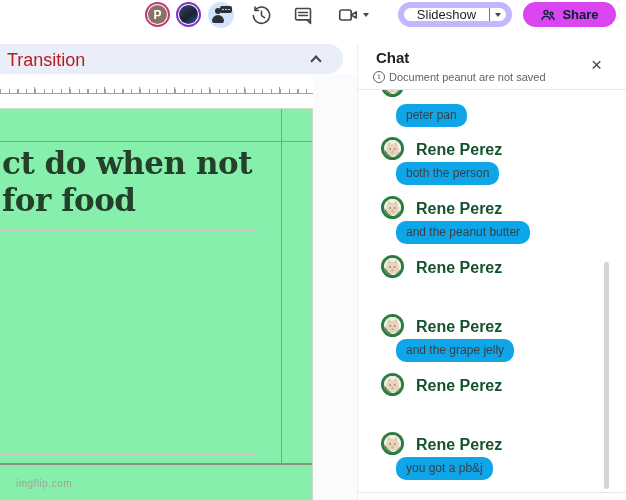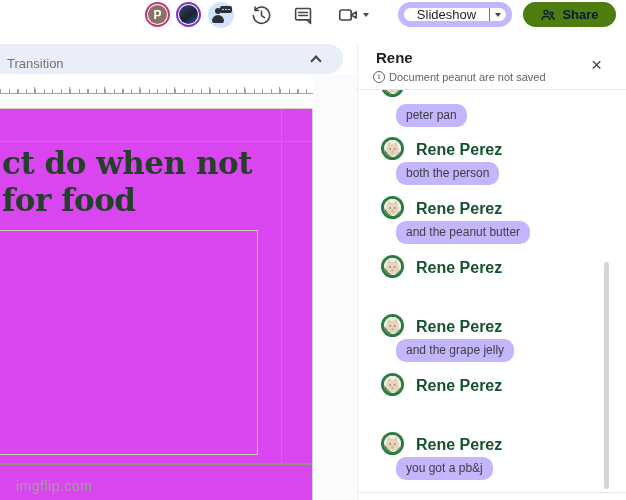--- a/index.html
+++ b/index.html
@@ -27,64 +27,64 @@
   .presence-chip .bubble i { width:1.5px; height:1.5px; border-radius:50%; background:#d2e3fc; display:block; }
   .icon-btn { position:absolute; top:2px; width:26px; height:26px; display:flex; align-items:center; justify-content:center; cursor:pointer; }
   .btn-history { left:248px; }
   .btn-comment { left:290px; }
   .btn-camera  { left:334px; width:38px; }
   .caret { width:0; height:0; border-left:3.5px solid transparent; border-right:3.5px solid transparent; border-top:4.5px solid #444746; display:inline-block; }
   .btn-camera .caret { margin-left:4px; }
   .split-btn { position:absolute; left:398px; top:2px; width:114px; height:25px; border:6px solid #c4b5fd; border-radius:13px; display:flex; background:#fff; }
   .split-main { width:86px; display:flex; align-items:center; justify-content:center; font-size:13px; color:#1f1f1f; border-right:1px solid #747775; cursor:pointer; }
   .split-caret { flex:1; display:flex; align-items:center; justify-content:center; cursor:pointer; }
-  .share-btn { position:absolute; left:523px; top:2px; width:93px; height:25px; border-radius:13px; background:#4d7c0f; display:flex; align-items:center; justify-content:center; gap:6px; cursor:pointer; }
+  .share-btn { position:absolute; left:523px; top:2px; width:93px; height:25px; border-radius:13px; background:#d946ef; display:flex; align-items:center; justify-content:center; gap:6px; cursor:pointer; }
   .share-btn span { font-size:13px; font-weight:bold; color:#041e33; }
 
   
   .transition-bar { position:absolute; left:0; top:44px; width:343px; height:30px; background:#e9eef8; border-radius:0 15px 15px 0; cursor:pointer; }
-  .transition-label { position:absolute; left:7px; top:12px; font-size:13px; color:#737373; }
+  .transition-label { position:absolute; left:7px; top:6px; font-size:18px; color:#b91c1c; }
   .chev-up { position:absolute; left:312px; top:13px; width:8px; height:8px; border-left:2px solid #444746; border-top:2px solid #444746; transform:rotate(45deg); }
   .ruler { position:absolute; left:0; top:74px; width:343px; height:20px; border-bottom:1px solid #9aa0a6; }
   .ruler-ticks { position:absolute; left:0; right:0; bottom:0; height:4px;
     background-image:repeating-linear-gradient(90deg,#9aa0a6 0 1px,transparent 1px 8.75px); }
   .ruler-ticks-mid { position:absolute; left:34px; right:0; bottom:0; height:6px;
     background-image:repeating-linear-gradient(90deg,#9aa0a6 0 1px,transparent 1px 35px); }
   .ruler-nums { position:absolute; inset:0; }
   .ruler-num { position:absolute; top:1px; width:20px; text-align:center; font-size:9.5px; color:#5f6368; }
   .ruler-num:nth-child(1){ left:24px; } .ruler-num:nth-child(2){ left:94px; }
   .ruler-num:nth-child(3){ left:164px; } .ruler-num:nth-child(4){ left:234px; }
 
   
   .canvas-gap { position:absolute; left:313px; top:74px; width:44px; height:426px; background:#fafbfd; }
-  .slide { position:absolute; left:0; top:108px; width:313px; height:392px; background:#d946ef;
+  .slide { position:absolute; left:0; top:108px; width:313px; height:392px; background:#86efac;
     border-top:1px solid #d8d5cc; border-right:1px solid #d6d3ca; overflow:hidden; }
   .slide .hline { position:absolute; left:0; top:32px; width:100%; height:1px; background:#97958d; }
   .slide .vline { position:absolute; left:281px; top:0; width:1px; height:355px; background:#97958d; }
   .slide .bline { position:absolute; left:0; top:354px; width:100%; height:2px; background:#908e86; }
   .slide-title { position:absolute; left:2px; top:36px; font-family:"DejaVu Serif", serif; font-weight:bold;
     font-size:31px; line-height:37px; letter-spacing:-0.5px; color:#24402a; white-space:nowrap; }
   .empty-box { position:absolute; left:-30px; top:121px; width:288px; height:225px; border:1px solid #cbc7bc; }
-  .watermark { position:absolute; left:16px; top:478px; font-size:14px; color:#a3a099; letter-spacing:0.5px; }
+  .watermark { position:absolute; left:16px; top:478px; font-size:10px; color:#a3a099; letter-spacing:0.5px; }
 
   
   .chat-panel { position:absolute; left:357px; top:44px; width:269px; height:456px; background:#fff; border-left:1px solid #eceef0; }
   .chat-header { position:absolute; left:0; right:0; top:0; height:46px; border-bottom:1px solid #e4e6e8; }
   .chat-title { position:absolute; left:18px; top:5px; font-size:15px; font-weight:bold; color:#202124; }
   .chat-notice { position:absolute; left:15px; top:27px; display:flex; align-items:center; gap:4px; }
   .info-icon { width:12px; height:12px; border:1.2px solid #5f6368; border-radius:50%; color:#5f6368;
     font-size:8px; line-height:9px; text-align:center; font-family:"DejaVu Serif", serif; }
   .chat-notice span.txt { font-size:11px; color:#5f6368; }
   .chat-close { position:absolute; right:24px; top:11px; font-size:19px; color:#444746; cursor:pointer; line-height:20px; }
   .chat-list { position:absolute; left:0; right:0; top:46px; height:402px; overflow:hidden; }
   .msg { position:relative; height:59px; }
   .msg .cat-avatar { position:absolute; left:23px; top:6px; width:23px; height:23px; border:3px solid #2a7d3f; border-radius:50%; overflow:hidden; background:#fff; }
   .msg .cat-avatar svg { display:block; width:100%; height:100%; }
   .msg .msg-name { position:absolute; left:58px; top:10px; font-size:16px; font-weight:bold; color:#14532d; }
-  .msg .bubble { position:absolute; left:38px; top:31px; background:#c4b5fd; border-radius:10px; padding:4px 10px 5px 10px; font-size:12px; color:#3c4043; white-space:nowrap; }
+  .msg .bubble { position:absolute; left:38px; top:31px; background:#0ea5e9; border-radius:10px; padding:4px 10px 5px 10px; font-size:12px; color:#3c4043; white-space:nowrap; }
   .msg:first-child { height:41px; }
   .msg:first-child .cat-avatar { top:-16px; }
   .msg:first-child .msg-name { display:none; }
   .msg:first-child .bubble { top:14px; }
   .chat-scrollbar { position:absolute; right:17px; top:218px; width:5px; height:227px; background:#d2d4d7; border-radius:3px; cursor:pointer; }
   .chat-bottom-line { position:absolute; left:0; right:0; top:448px; height:1px; background:#e4e6e8; }
 
   svg.gicon { stroke:#444746; fill:none; stroke-width:1.8; stroke-linecap:round; stroke-linejoin:round; }
 </style>
 </head>
@@ -178,21 +178,21 @@
       <div>ct do when not</div>
       <div>for food</div>
     </div>
     <div class="empty-box"></div>
   </div>
 
   <div class="watermark">imgflip.com</div>
 
   <div class="chat-panel">
     <div class="chat-header">
-      <div class="chat-title">Rene</div>
+      <div class="chat-title">Chat</div>
       <div class="chat-notice">
         <span class="info-icon">i</span>
         <span class="txt">Document peanut are not saved</span>
       </div>
       <div class="chat-close">×</div>
     </div>
 
     <div class="chat-list">
       <div class="msg">
           <span class="cat-avatar">

